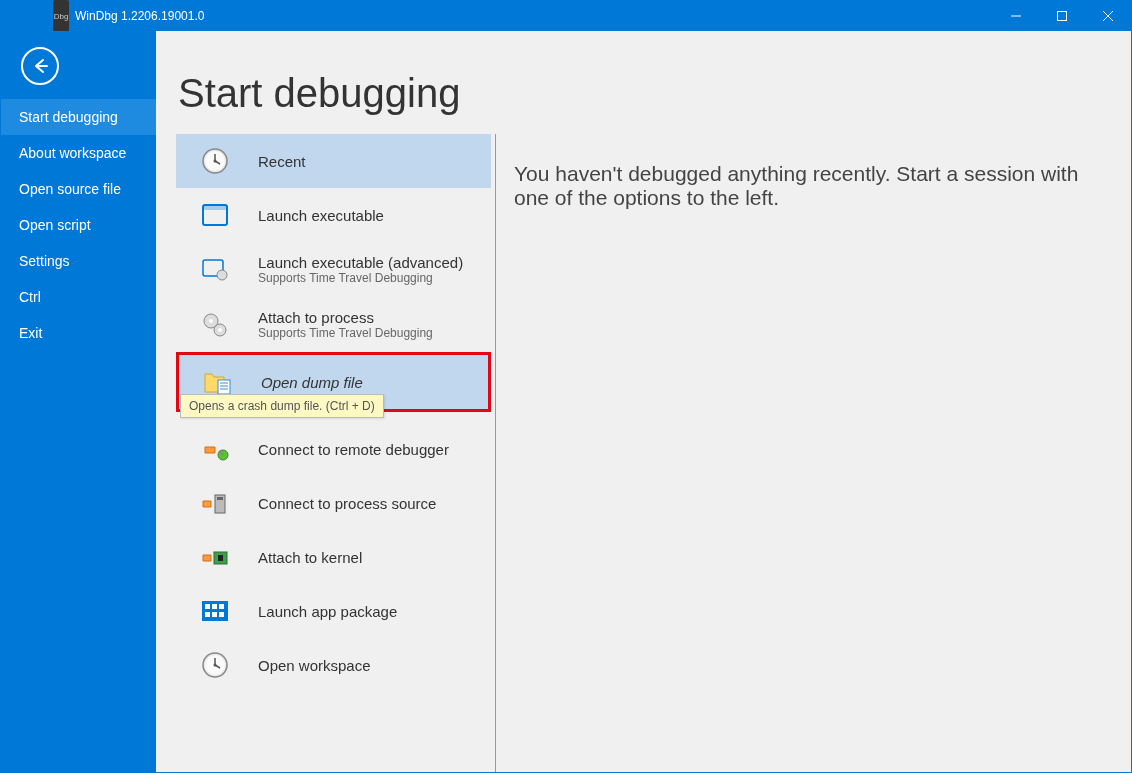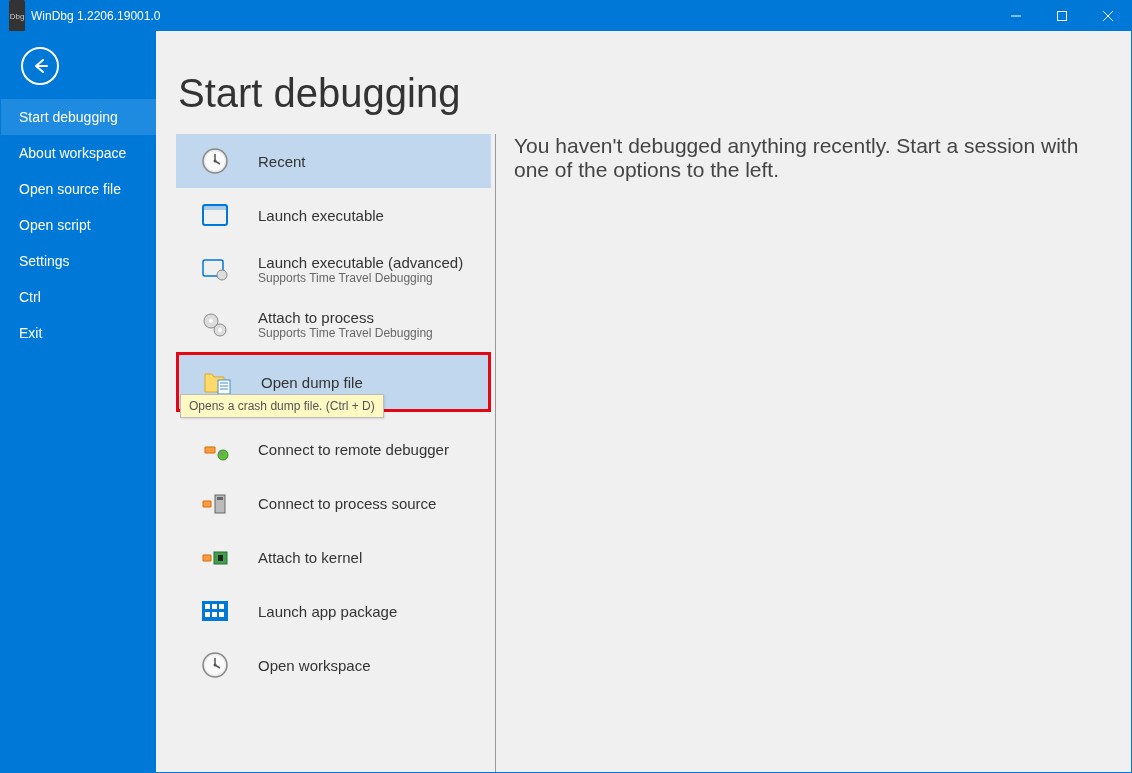--- a/index.html
+++ b/index.html
@@ -23,21 +23,21 @@
   height: 30px;
   display: flex;
   align-items: center;
   padding-left: 8px;
   font-size: 12px;
 }
 .titlebar-left { display: flex; align-items: center; gap: 6px; }
 .titlebar-icon {
   width: 16px; height: 32px; background: #333; border-radius: 2px;
   display: flex; align-items: center; justify-content: center;
-  font-size: 8px; color: #ccc;
+  font-size: 8px; color: #ccc; margin-left: 44px;
 }
 .titlebar-controls { margin-left: auto; display: flex; }
 .titlebar-btn {
   width: 46px; height: 30px; display: flex; align-items: center;
   justify-content: center; color: #fff; font-size: 10px;
 }
 .titlebar-btn svg { stroke: #fff; }
 .body {
   flex: 1;
   display: flex;
@@ -86,21 +86,21 @@
   position: relative;
 }
 .option {
   display: flex;
   align-items: center;
   padding: 12px 10px 12px 24px;
   gap: 28px;
   min-height: 50px;
 }
 .option.selected { background: #c0d7ed; }
-.option.highlighted-red { background: #c0d7ed; border: 3px solid #e30613; }
+.option.highlighted-red { background: #c0d7ed; border: 3px solid #e30613; font-style: italic; }
 .opt-icon {
   width: 30px; height: 30px; flex-shrink: 0;
   display: flex; align-items: center; justify-content: center;
 }
 .opt-text { display: flex; flex-direction: column; }
 .opt-label { font-size: 15px; color: #333; }
 .opt-sub { font-size: 12px; color: #666; }
 .tooltip {
   position: absolute;
   background: #fef9c3;
@@ -109,20 +109,21 @@
   font-size: 12px;
   color: #555;
   box-shadow: 1px 1px 2px rgba(0,0,0,0.1);
 }
 .detail-col {
   flex: 1;
   padding: 0 30px 0 18px;
   font-size: 21px;
   color: #444;
   font-weight: 300;
+  margin-top: 28px;
 }
 </style>
 </head>
 <body>
 
 <div class="window">
 
   <div class="titlebar">
     <div class="titlebar-left">
       <div class="titlebar-icon">Dbg</div>

